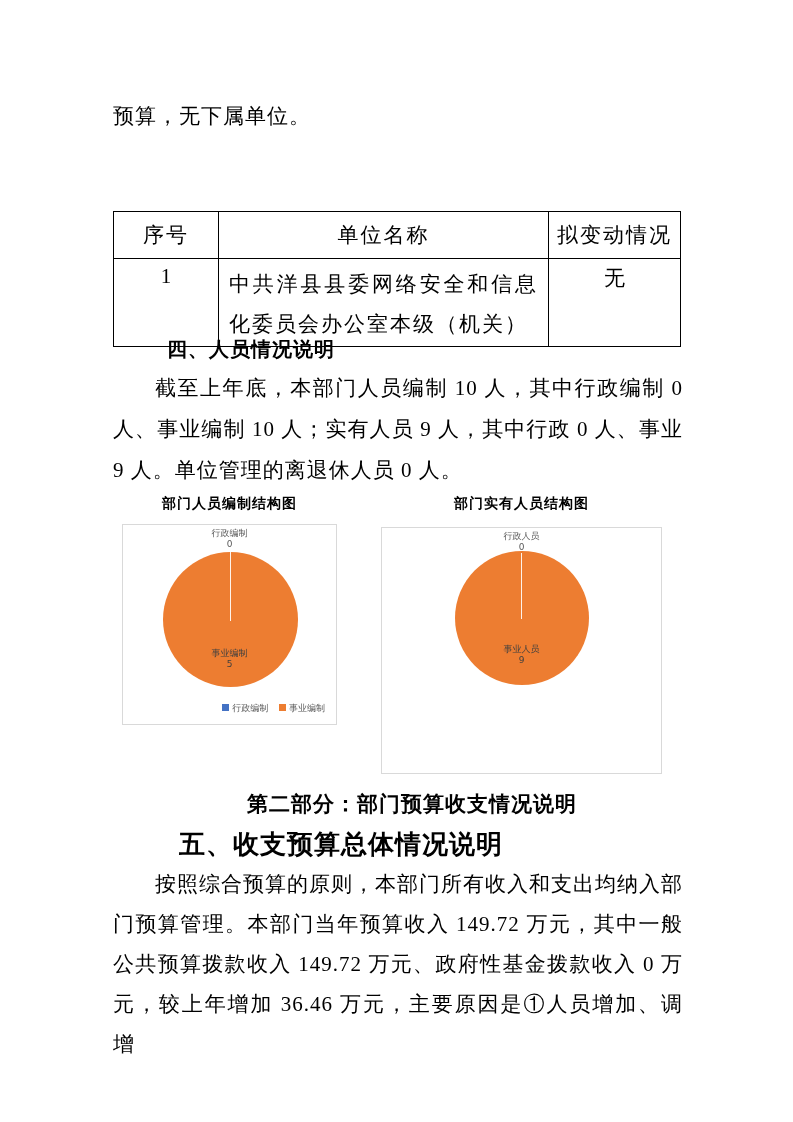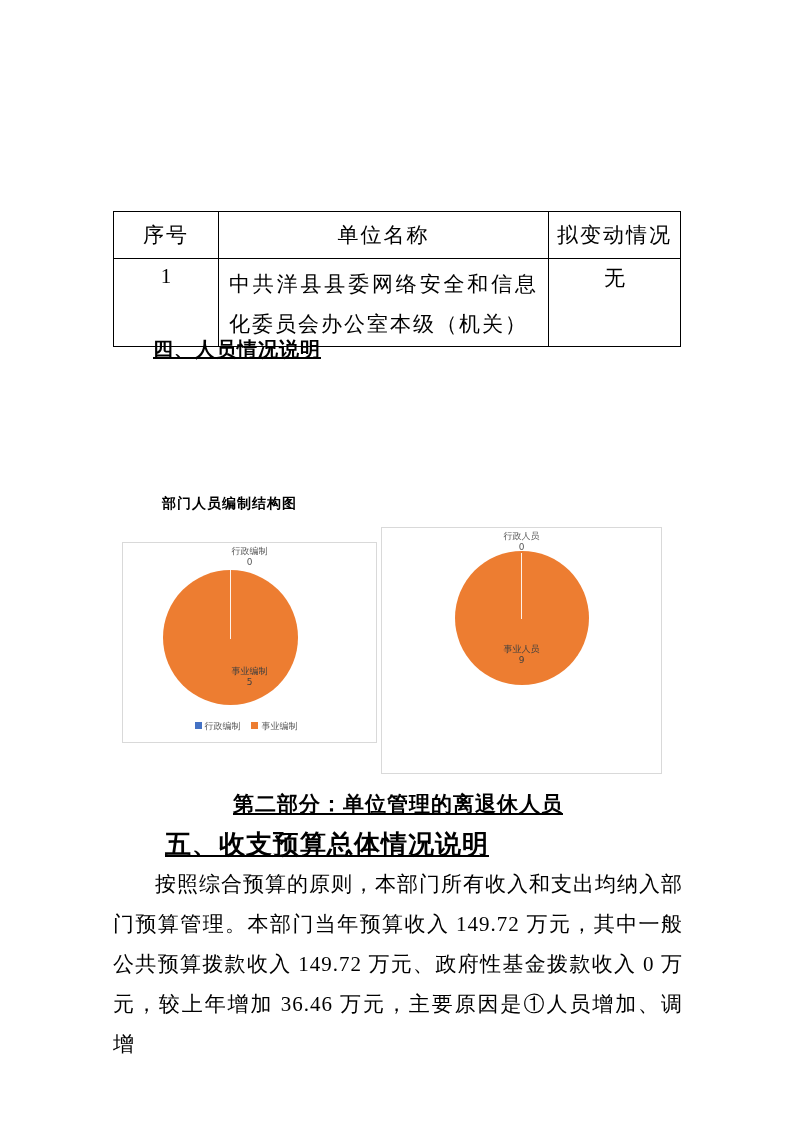--- a/index.html
+++ b/index.html
@@ -27,28 +27,27 @@
   }
   .indent { text-indent: 2em; }
   .p-continuation { top: 96px; }
   .p-units-intro  { top: 136px; }
   .p-personnel    { top: 368px; line-height: 41px; }
   .p-budget       { top: 864px; line-height: 40px; }
 
   
   .heading {
     position: absolute;
-    left: 113px;
+    left: 127px;
     width: 570px;
     font-family: "Liberation Sans", "DejaVu Sans", sans-serif;
     font-weight: bold;
     font-size: 20px;
     line-height: 24px;
     letter-spacing: 1px;
-    text-decoration: underline;
   }
   .h-section4 { top: 337px; text-indent: 2em; }
   .h-part2    { top: 791px; text-align: center; font-size: 21px; line-height: 26px; }
   .h-section5 { top: 832px; text-indent: 2em; font-size: 26px; }
 
   
   .units-table {
     position: absolute;
     left: 113px;
     top: 211px;
@@ -93,21 +92,21 @@
     letter-spacing: 1px;
   }
   .t-left  { left: 9px;   width: 215px; }
   .t-right { left: 268px; width: 281px; }
 
   .chart-box {
     position: absolute;
     border: 1px solid #D9D9D9;
     background: #fff;
   }
-  .box-left  { left: 9px;   top: 32px; width: 255px; height: 201px; margin-top: 18px; }
+  .box-left  { left: 9px;   top: 32px; width: 215px; height: 201px; }
   .box-right { left: 268px; top: 35px; width: 281px; height: 247px; }
 
   .pie-circle {
     position: absolute;
     border-radius: 50%;
     background: #ED7D31;
   }
   .box-left  .pie-circle { left: 40px; top: 27px; width: 135px; height: 135px; }
   .box-right .pie-circle { left: 73px; top: 23px; width: 134px; height: 134px; }
 
@@ -131,21 +130,21 @@
   .pie-label .val { display: block; }
   .label-top { top: 3px; }
   .label-bottom { color: #3f3f3f; }
   .box-left  .label-bottom { top: 123px; }
   .box-right .label-bottom { top: 116px; }
 
   .legend {
     position: absolute;
     left: 0; right: 7px;
     bottom: 9px;
-    text-align: center;
+    text-align: right;
     font-family: "DejaVu Sans", sans-serif;
     font-size: 9px;
     color: #595959;
     white-space: nowrap;
   }
   .legend-item { display: inline-block; margin: 0 4px; }
   .sq {
     display: inline-block;
     width: 7px; height: 7px;
     margin-right: 3px;
@@ -153,20 +152,21 @@
     position: relative; top: -1px;
   }
   .sq-blue   { background: #4472C4; }
   .sq-orange { background: #ED7D31; }
 </style>
 </head>
 <body>
 
 <div class="page">
 
+  <p class="para p-continuation">预算，无下属单位。</p>
 
 
   <table class="units-table">
     <colgroup>
       <col class="col-no">
         <col class="col-name">
         <col class="col-chg">
     </colgroup>
     <thead>
       <tr>
@@ -179,25 +179,27 @@
       <tr>
         <td class="cell-center">1</td>
         <td class="cell-name">中共洋县县委网络安全和信息化委员会办公室本级（机关）</td>
         <td class="cell-center">无</td>
       </tr>
     </tbody>
   </table>
 
   <div class="heading h-section4">四、人员情况说明</div>
 
+  <p class="para indent p-personnel">截至上年底，本部门人员编制 10 人，其中行政编制 0 人、事业编制 10 人；实有人员 9 人，其中行政 0 人、事业 9 人。单位管理的离退休人员 0 人。</p>
 
   <div class="charts">
 
     <div class="chart-title t-left">部门人员编制结构图</div>
 
+    <div class="chart-title t-right">部门实有人员结构图</div>
 
     <div class="chart-box box-left">
       <div class="pie-label label-top">
         <span>行政编制</span>
         <span class="val">0</span>
       </div>
       <div class="pie-circle"></div>
       <div class="leader-line"></div>
       <div class="pie-label label-bottom">
         <span>事业编制</span>
@@ -217,19 +219,19 @@
       <div class="pie-circle"></div>
       <div class="leader-line"></div>
       <div class="pie-label label-bottom">
         <span>事业人员</span>
         <span class="val">9</span>
       </div>
     </div>
 
   </div>
 
-  <div class="heading h-part2">第二部分：单位管理的离退休人员</div>
+  <div class="heading h-part2">第二部分：部门预算收支情况说明</div>
 
   <div class="heading h-section5">五、收支预算总体情况说明</div>
 
   <p class="para indent p-budget">按照综合预算的原则，本部门所有收入和支出均纳入部门预算管理。本部门当年预算收入 149.72 万元，其中一般公共预算拨款收入 149.72 万元、政府性基金拨款收入 0 万元，较上年增加 36.46 万元，主要原因是①人员增加、调增</p>
 
 </div>
 
 </body></html>

